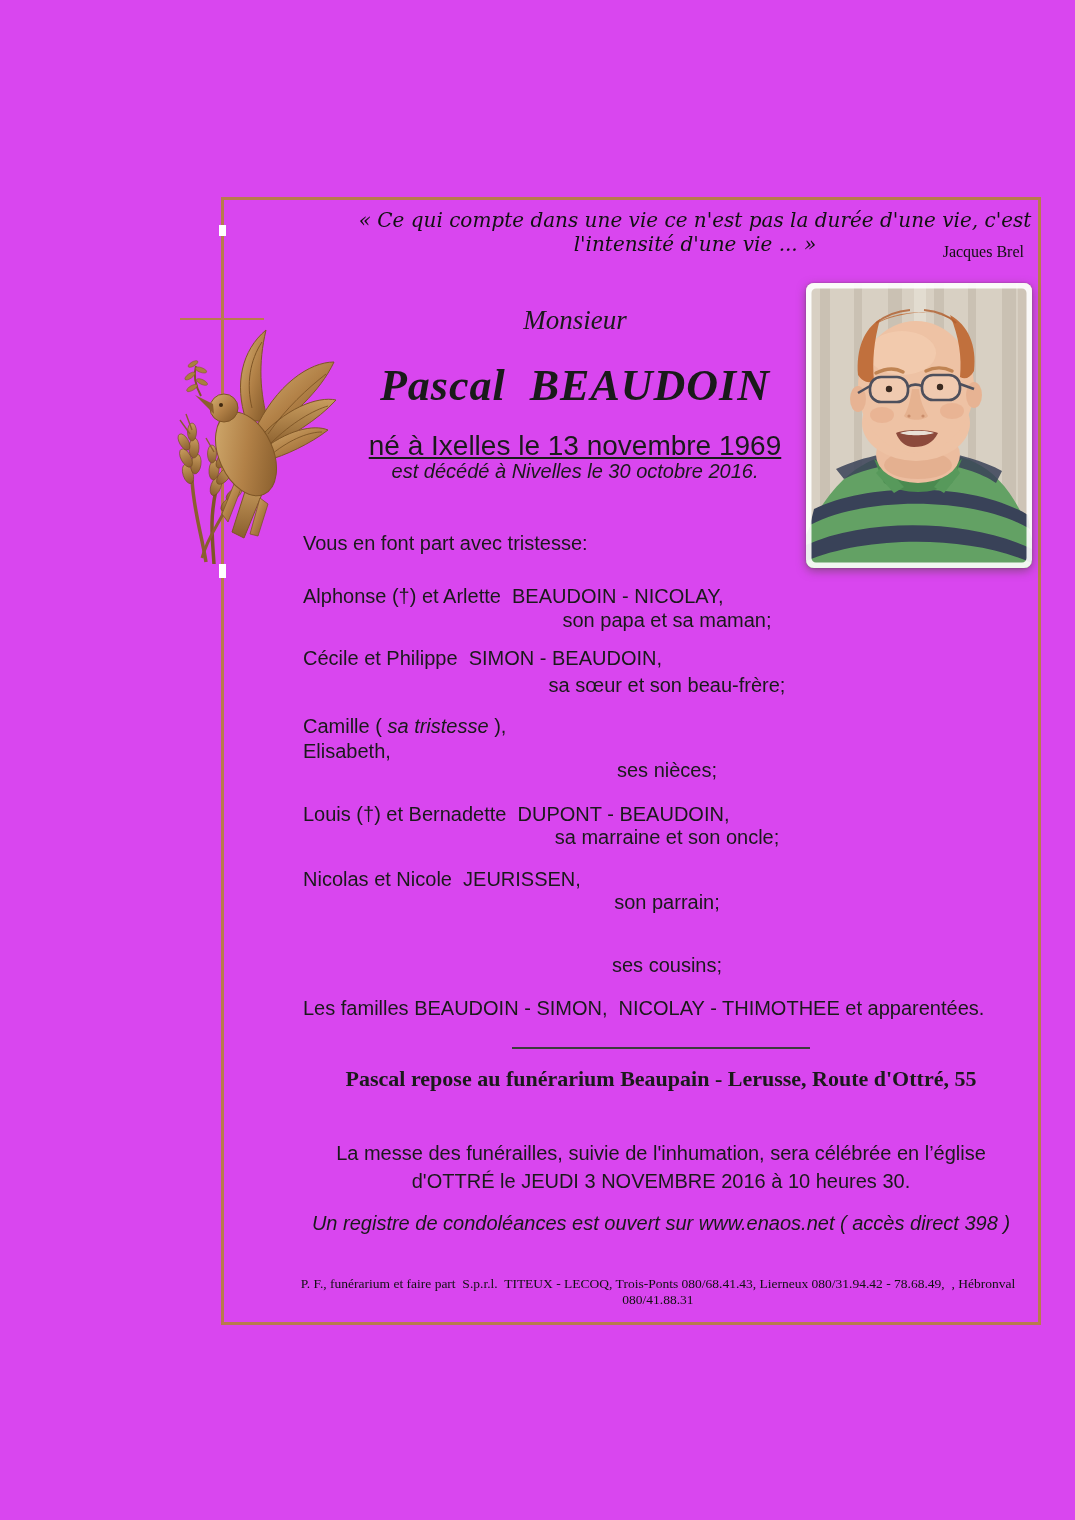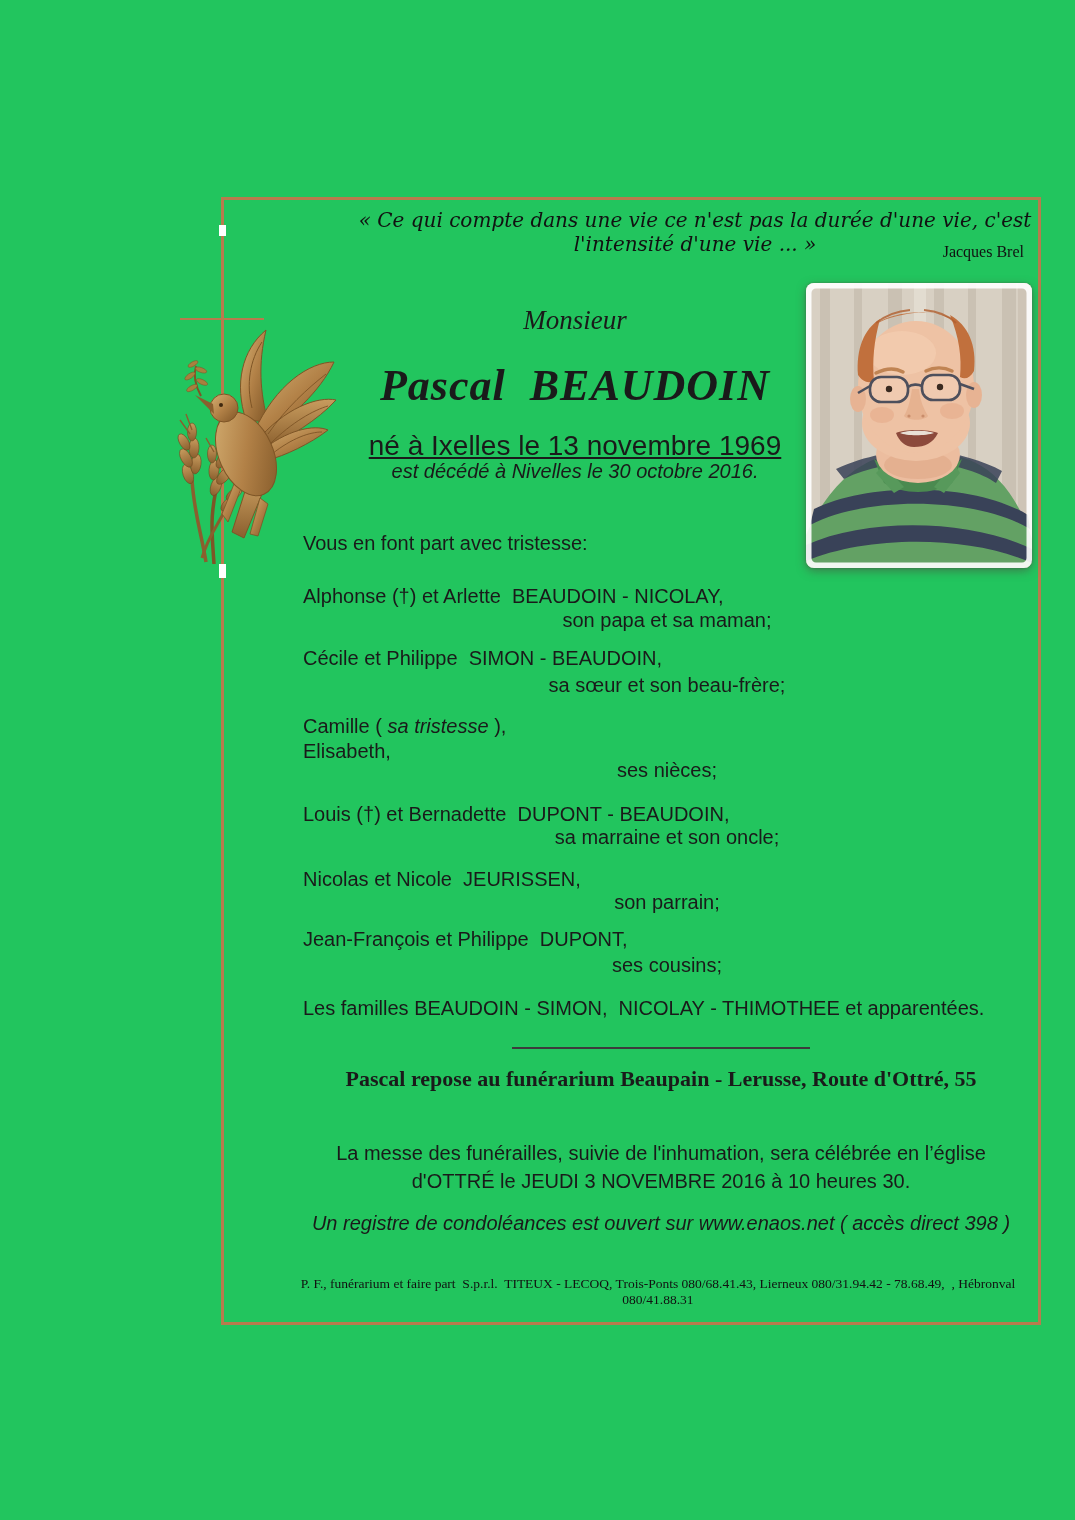--- a/index.html
+++ b/index.html
@@ -1,16 +1,16 @@
 <!DOCTYPE html>
 <html><head>
 <meta charset="utf-8">
 <style>
   html,body{margin:0;padding:0;background:#ffffff;}
-  .page{position:relative;width:1075px;height:1520px;background:#22c55e;overflow:hidden;
+  .page{position:relative;width:1075px;height:1520px;background:#d946ef;overflow:hidden;
         font-family:"Liberation Sans",sans-serif;color:#1a1a1a;}
   .abs{position:absolute;}
   
   .frame{left:221px;top:197px;width:820px;height:1128px;border:3px solid #b87b4d;box-sizing:border-box;}
   .tick-h{left:180px;top:318px;width:84px;height:2px;background:#b87b4d;}
   .border-gap{background:#ffffff;width:7px;left:219px;}
   .gap1{top:225px;height:11px;}
   .gap2{top:564px;height:14px;}
   
   .pre{white-space:pre-wrap;}
@@ -202,21 +202,20 @@
   <div class="abs fam pre" style="top:715px"><span>Camille ( </span><span style="font-style:italic">sa tristesse</span><span> ),</span></div>
   <div class="abs fam pre" style="top:740px">Elisabeth,</div>
   <div class="abs fam fam-right pre" style="top:759px">ses nièces;</div>
 
   <div class="abs fam pre" style="top:803px">Louis (†) et Bernadette  DUPONT - BEAUDOIN,</div>
   <div class="abs fam fam-right pre" style="top:826px">sa marraine et son oncle;</div>
 
   <div class="abs fam pre" style="top:868px">Nicolas et Nicole  JEURISSEN,</div>
   <div class="abs fam fam-right pre" style="top:891px">son parrain;</div>
 
-  <div class="abs fam pre" style="top:928px">Jean-François et Philippe  DUPONT,</div>
   <div class="abs fam fam-right pre" style="top:954px">ses cousins;</div>
 
   <div class="abs fam pre" style="top:997px">Les familles BEAUDOIN - SIMON,  NICOLAY - THIMOTHEE et apparentées.</div>
 
   <div class="abs sep"></div>
 
   <div class="abs cer cer-bold pre" style="top:1066px">Pascal repose au funérarium Beaupain - Lerusse, Route d'Ottré, 55</div>
   <div class="abs cer cer-sans pre" style="top:1142px">La messe des funérailles, suivie de l'inhumation, sera célébrée en l’église</div>
   <div class="abs cer cer-sans pre" style="top:1170px">d'OTTRÉ le JEUDI 3 NOVEMBRE 2016 à 10 heures 30.</div>
   <div class="abs cer cer-it pre" style="top:1212px">Un registre de condoléances est ouvert sur www.enaos.net ( accès direct 398 )</div>

